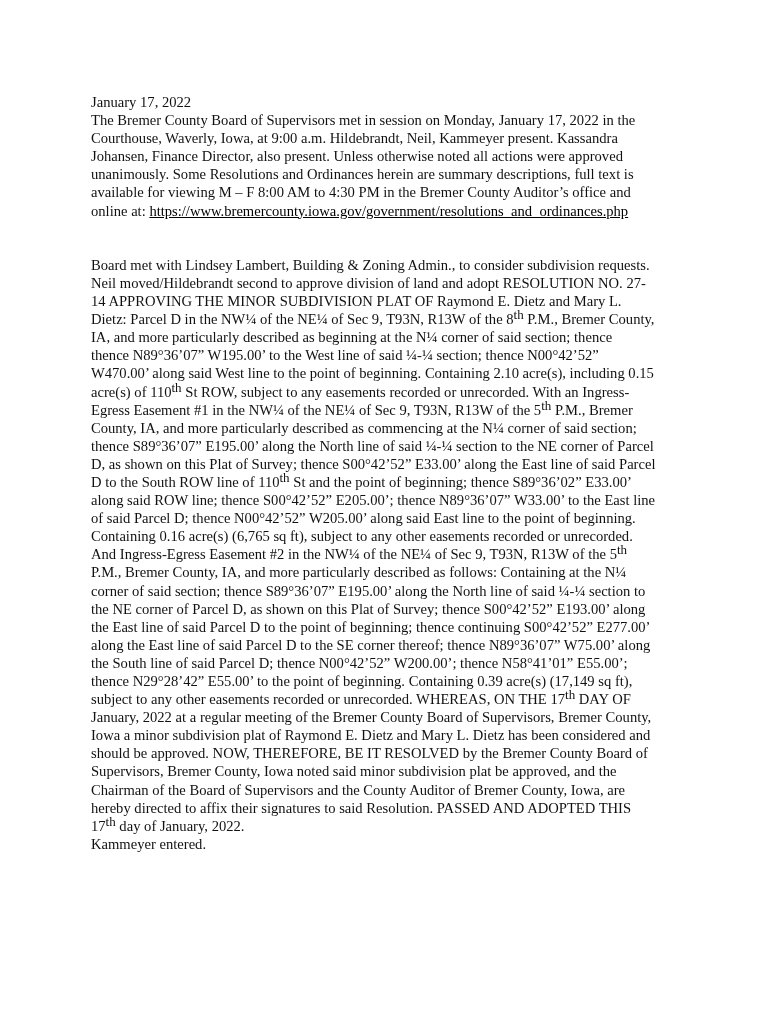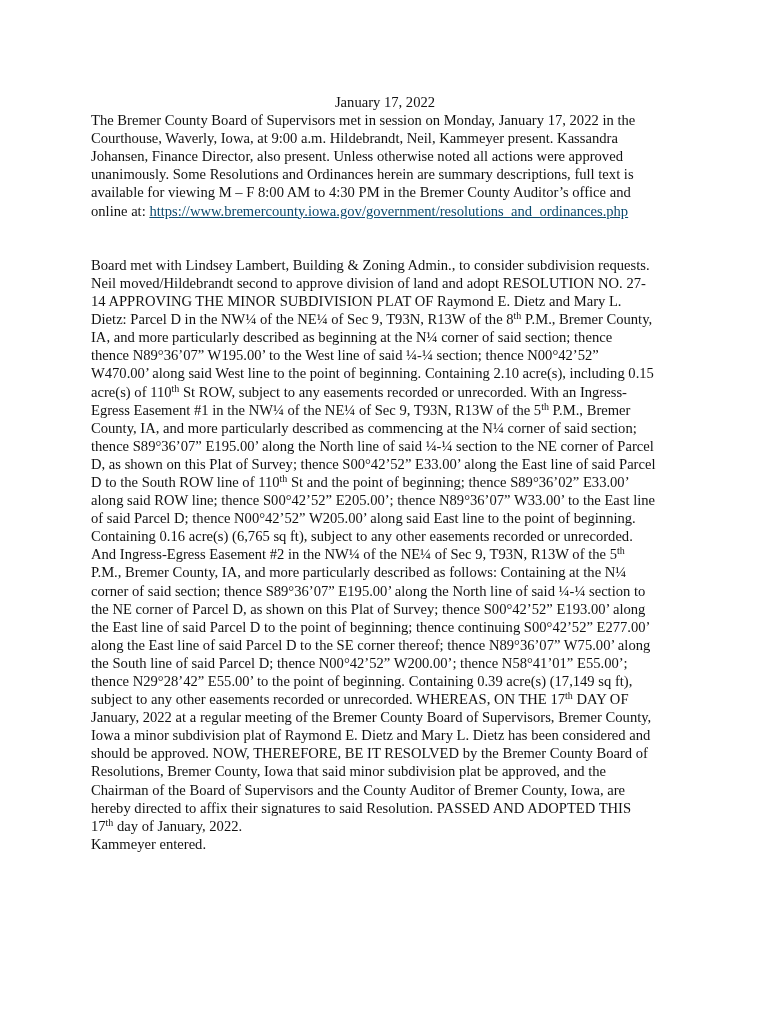--- a/index.html
+++ b/index.html
@@ -3,24 +3,24 @@
 <meta charset="utf-8">
 <style>
   html, body { margin: 0; padding: 0; background: #ffffff; }
   body { width: 770px; height: 1024px; position: relative; overflow: hidden; }
   .page {
     position: absolute; left: 91px; top: 93px; width: 600px;
     font-family: "Liberation Serif", "DejaVu Serif", serif;
     font-size: 14.6px; color: #111111; line-height: 18.1px;
   }
   .line { white-space: nowrap; height: 18.1px; }
-  .center { text-align: center; width: 588px; }
+  .center { text-align: left; width: 588px; }
   .gap { height: 18.1px; }
-  a.link { color: #0c4a6e; text-decoration: underline; }
-  sup { font-size: 10px; line-height: 0; vertical-align: 5px; }
+  a.link { color: #000000; text-decoration: underline; }
+  sup { font-size: 13px; line-height: 0; vertical-align: 5px; }
 </style>
 </head>
 <body>
 
 <div class="page">
   <div class="line center">January 17, 2022</div>
 
   <div>
     <div class="line">The Bremer County Board of Supervisors met in session on Monday, January 17, 2022 in the</div>
     <div class="line">Courthouse, Waverly, Iowa, at 9:00 a.m. Hildebrandt, Neil, Kammeyer present. Kassandra</div>
@@ -57,19 +57,19 @@
       <div class="line">corner of said section; thence S89°36’07” E195.00’ along the North line of said ¼-¼ section to</div>
       <div class="line">the NE corner of Parcel D, as shown on this Plat of Survey; thence S00°42’52” E193.00’ along</div>
       <div class="line">the East line of said Parcel D to the point of beginning; thence continuing S00°42’52” E277.00’</div>
       <div class="line">along the East line of said Parcel D to the SE corner thereof; thence N89°36’07” W75.00’ along</div>
       <div class="line">the South line of said Parcel D; thence N00°42’52” W200.00’; thence N58°41’01” E55.00’;</div>
       <div class="line">thence N29°28’42” E55.00’ to the point of beginning.  Containing 0.39 acre(s) (17,149 sq ft),</div>
       <div class="line"><span>subject to any other easements recorded or unrecorded. WHEREAS, ON THE 17</span><sup>th</sup><span> DAY OF</span></div>
       <div class="line">January, 2022 at a regular meeting of the Bremer County Board of Supervisors, Bremer County,</div>
       <div class="line">Iowa a minor subdivision plat of Raymond E. Dietz and Mary L. Dietz has been considered and</div>
       <div class="line">should be approved. NOW, THEREFORE, BE IT RESOLVED by the Bremer County Board of</div>
-      <div class="line">Resolutions, Bremer County, Iowa that said minor subdivision plat be approved, and the</div>
+      <div class="line">Supervisors, Bremer County, Iowa noted said minor subdivision plat be approved, and the</div>
       <div class="line">Chairman of the Board of Supervisors and the County Auditor of Bremer County, Iowa, are</div>
       <div class="line">hereby directed to affix their signatures to said Resolution. PASSED AND ADOPTED THIS</div>
       <div class="line"><span>17</span><sup>th</sup><span> day of January, 2022.</span></div>
       <div class="line">Kammeyer entered.</div>
     </div>
 </div>
 
 </body></html>

